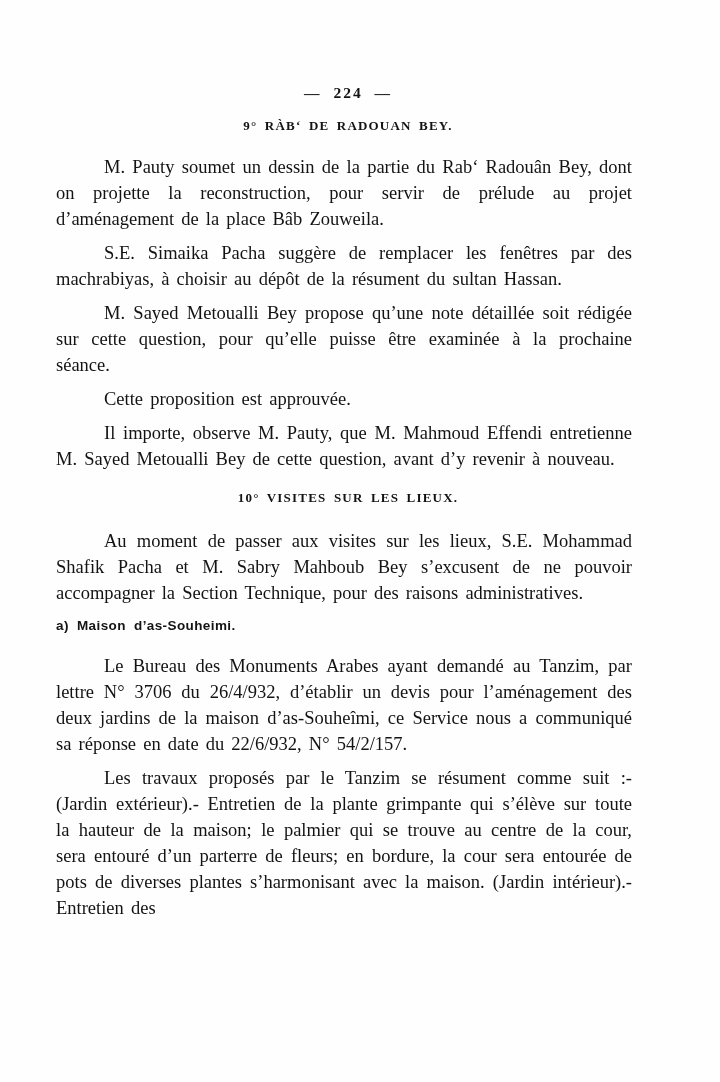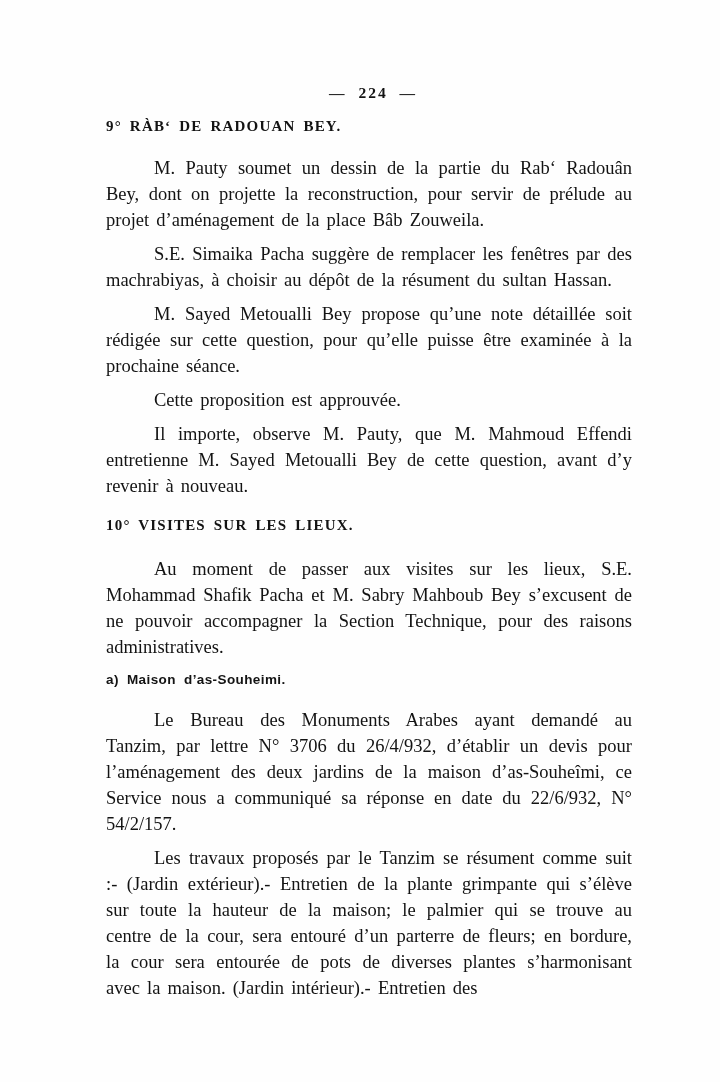--- a/index.html
+++ b/index.html
@@ -11,33 +11,34 @@
     width: 720px;
     height: 1082px;
     overflow: hidden;
     font-family: "Liberation Serif", serif;
     color: #131313;
   }
   .page {
     box-sizing: border-box;
     width: 720px;
     height: 1082px;
-    padding: 84px 80px 0 106px;
+    padding: 84px 80px 0 56px;
     background: #fefefe;
   }
   .page-number {
     text-align: center;
     font-size: 15.5px;
     letter-spacing: 2px;
     word-spacing: 6px;
     font-weight: bold;
     margin: 0 0 14px 0;
   }
   .section-heading {
-    font-size: 15px;
+    text-align: center;
+    font-size: 13px;
     font-weight: bold;
     letter-spacing: 1.2px;
     word-spacing: 3px;
     margin: 16px 0 20px 0;
   }
   .section-heading.second {
     margin: 18px 0 22px 0;
   }
   .subsection-heading {
     text-align: left;

